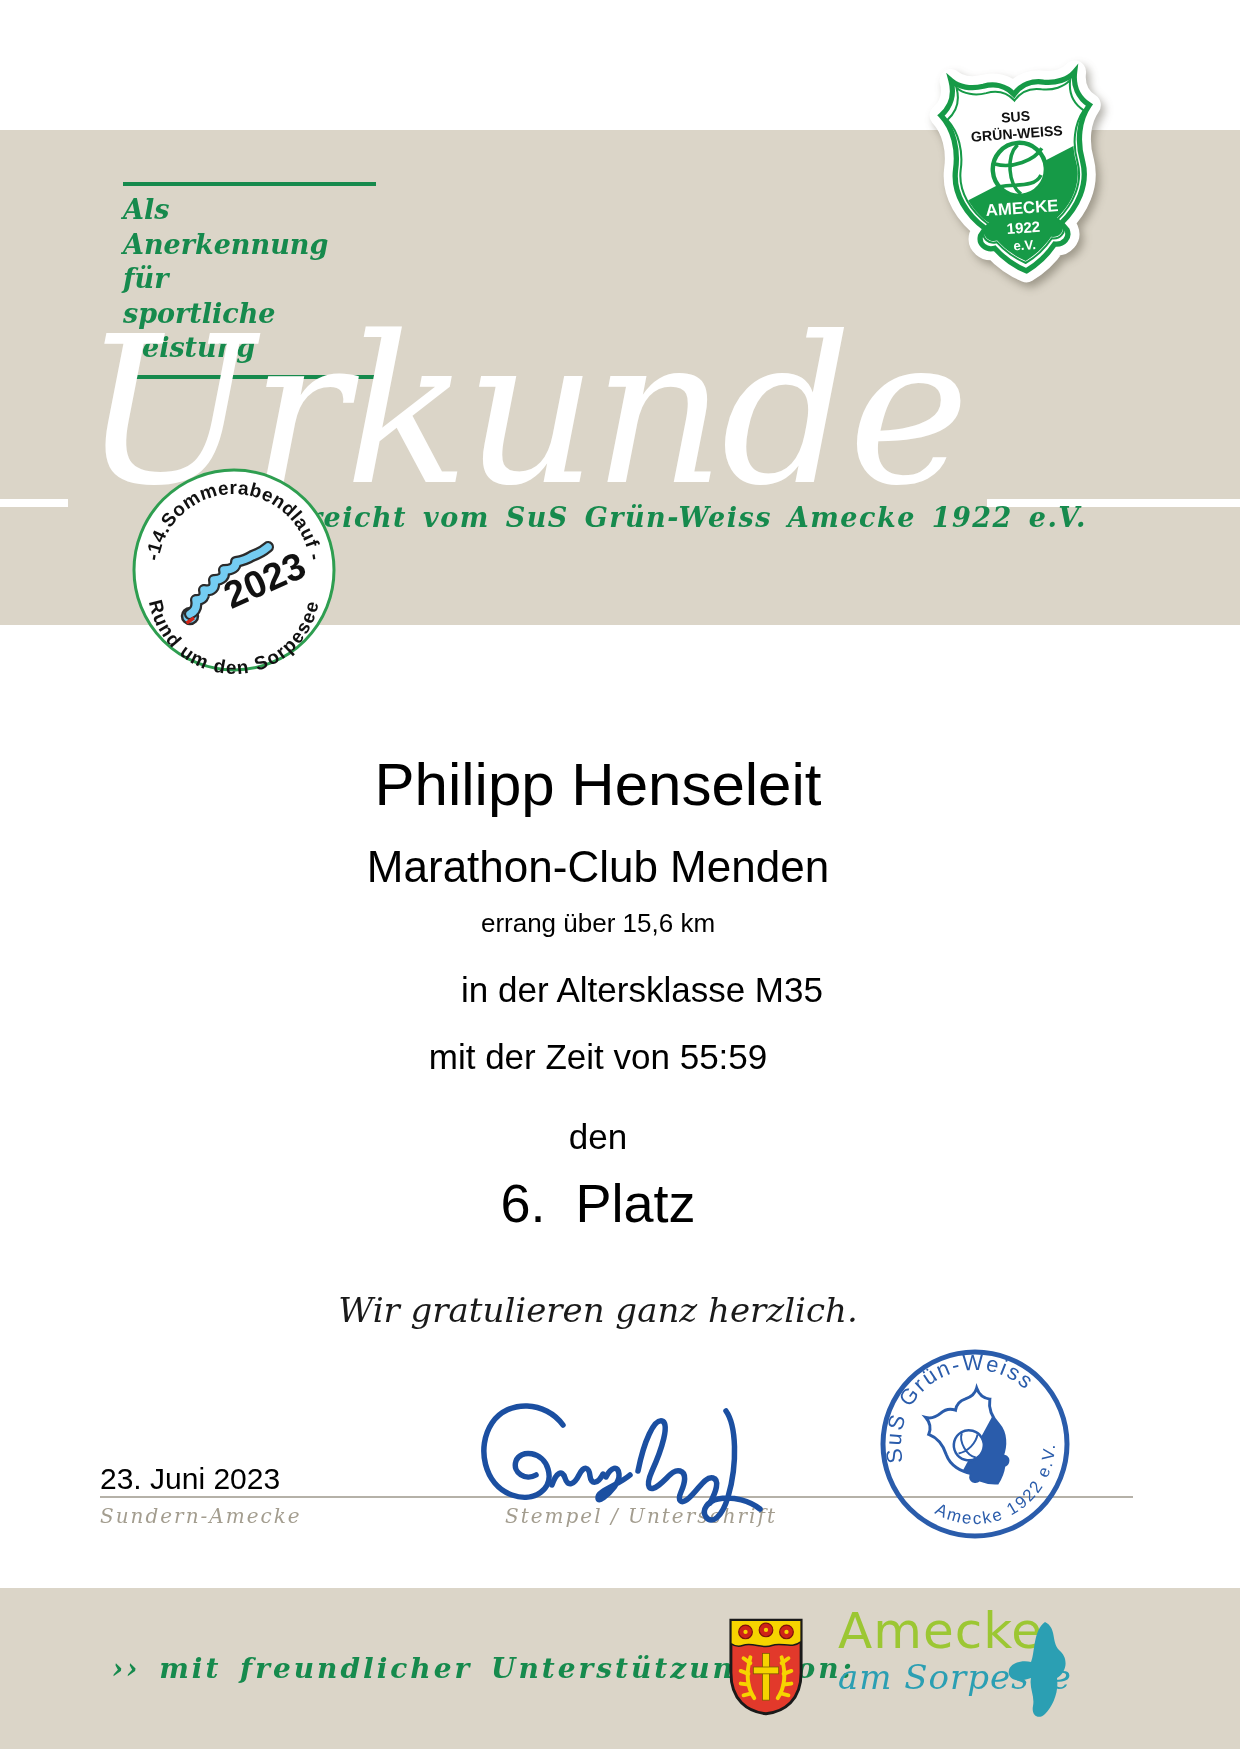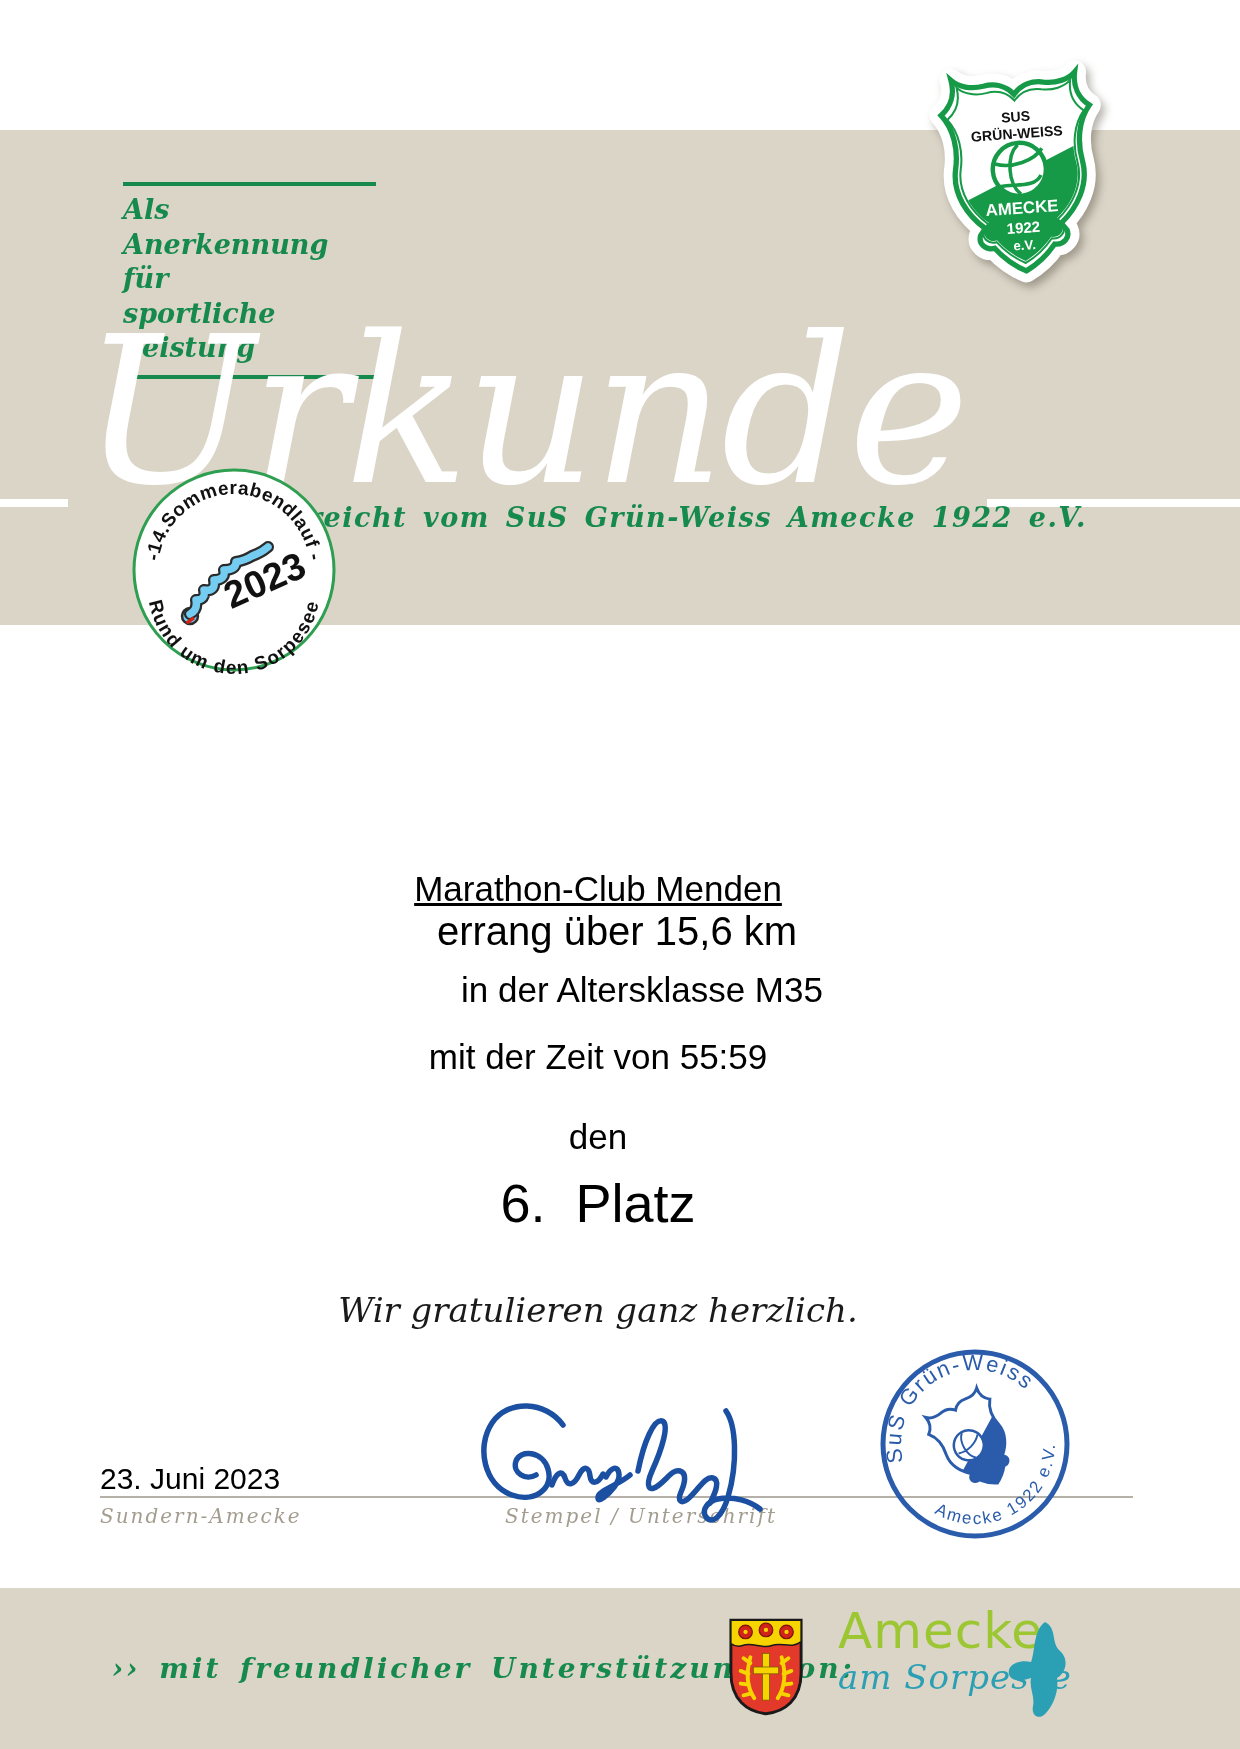--- a/index.html
+++ b/index.html
@@ -35,22 +35,22 @@
     font-family:"DejaVu Serif",serif;font-style:italic;font-weight:bold;
     font-size:27px;color:#168a4d;letter-spacing:1.5px;word-spacing:5px;white-space:nowrap;
   }
 
   .club-badge{position:absolute;left:908px;top:49px;filter:drop-shadow(4px 5px 4px rgba(60,55,40,.38));}
   .event-badge{position:absolute;left:128px;top:464px;}
 
   
   .line{position:absolute;left:0;width:1196px;text-align:center;color:#000;line-height:1.1;}
   .name{top:752px;font-size:60px;}
-  .club{top:870px;font-size:35px;text-decoration:underline;}
-  .achv{top:909px;font-size:40px;padding-left:19px;}
+  .club{top:843px;font-size:44px;}
+  .achv{top:909px;font-size:26px;}
   .agec{top:971px;font-size:35px;margin-left:44px;}
   .time{top:1038px;font-size:35px;}
   .artc{top:1118px;font-size:35px;}
   .place{top:1174px;font-size:54px;white-space:pre;}
   .congrats{
     top:1292px;font-family:"DejaVu Serif",serif;font-style:italic;
     font-size:34px;color:#1a1a1a;
   }
 
   
@@ -132,20 +132,21 @@
     </text>
     <g>
       <circle cx="62" cy="152" r="8" fill="#74ccf1" stroke="#2b2b2b" stroke-width="2.5"></circle>
       <path d="M62,150 q8,-4 6,-14 q10,0 8,-10 q12,2 10,-10 q12,0 10,-10 q12,0 12,-8 q10,-2 16,-6 q9,-3 16,-9" fill="none" stroke="#2b2b2b" stroke-width="12" stroke-linejoin="round" stroke-linecap="round"></path>
       <path d="M62,150 q8,-4 6,-14 q10,0 8,-10 q12,2 10,-10 q12,0 10,-10 q12,0 12,-8 q10,-2 16,-6 q9,-3 16,-9" fill="none" stroke="#74ccf1" stroke-width="7.5" stroke-linejoin="round" stroke-linecap="round"></path>
       <rect x="58" y="155" width="9" height="3.5" fill="#d42315" transform="rotate(-35 62 157)"></rect>
     </g>
     <text x="142" y="128" text-anchor="middle" transform="rotate(-24 142 128)" font-family="Liberation Sans,sans-serif" font-size="38" font-weight="bold" fill="#111">2023</text>
   </svg>
 
+  <div class="line name">Philipp Henseleit</div>
   <div class="line club">Marathon-Club Menden</div>
   <div class="line achv">errang über 15,6 km</div>
   <div class="line agec">in der Altersklasse M35</div>
   <div class="line time">mit der Zeit von 55:59</div>
   <div class="line artc">den</div>
   <div class="line place">6.  Platz</div>
   <div class="line congrats">Wir gratulieren ganz herzlich.</div>
 
   <div class="date">23. Juni 2023</div>
   <div class="footer-line"></div>

